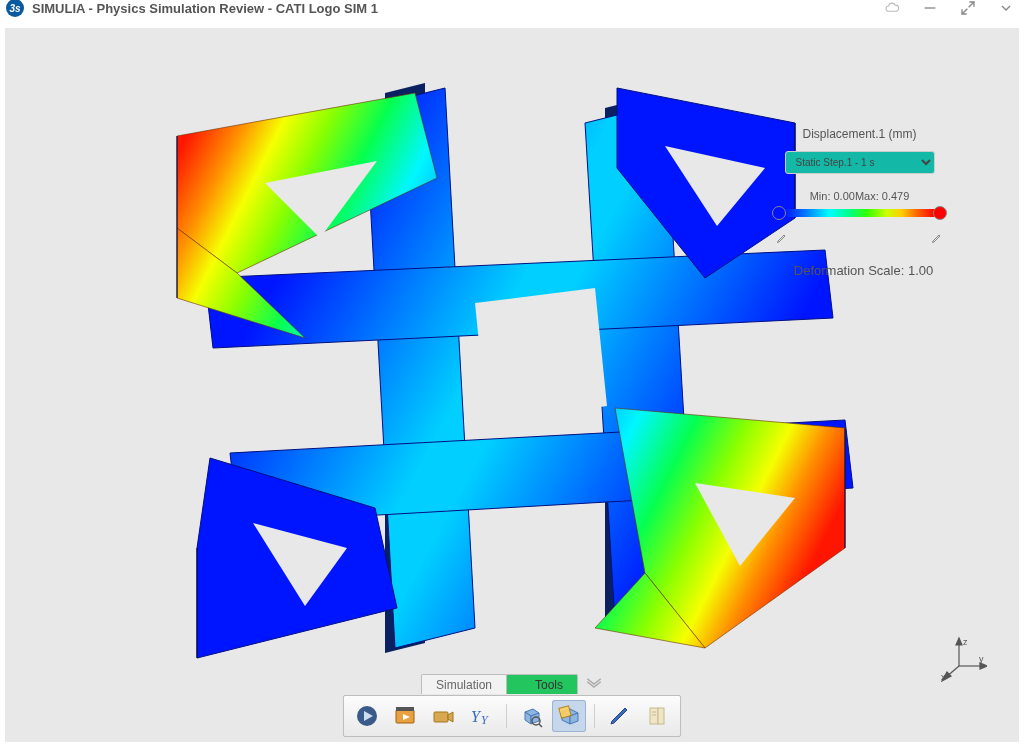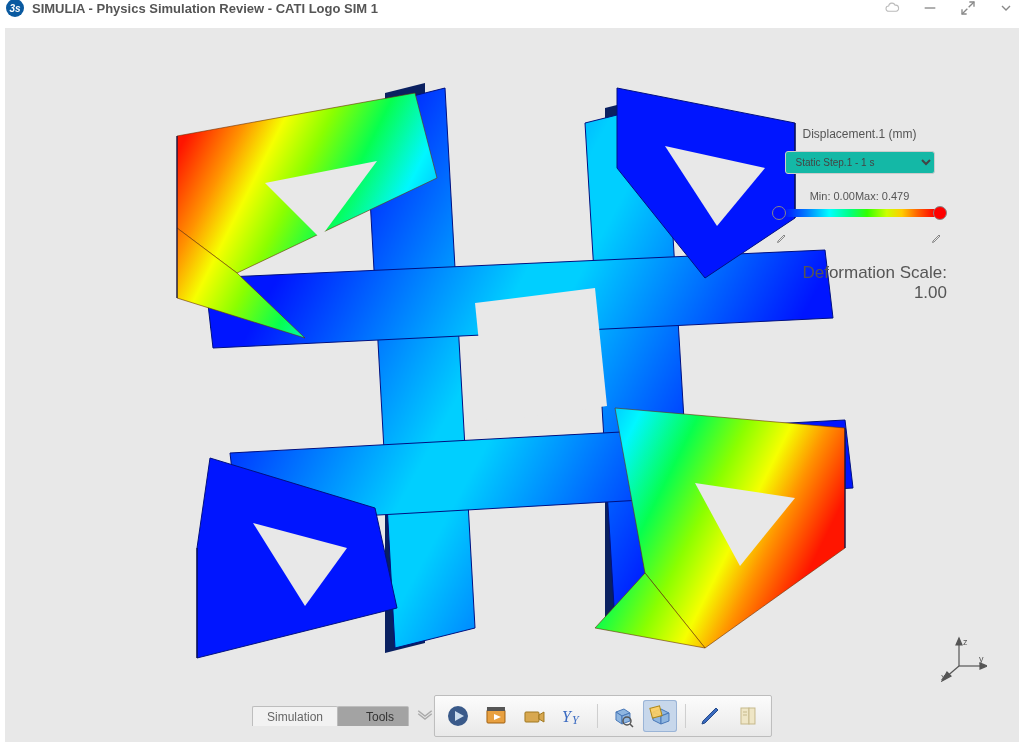--- a/index.html
+++ b/index.html
@@ -97,39 +97,39 @@
   .legend .grad-handle.left  { left:0;  background:#0010ff; }
   .legend .grad-handle.right { right:0; background:#ff0000; }
   .legend .pencil-row {
     margin-top:10px;
     display:flex; justify-content: space-between;
     padding: 0 4px;
   }
   .legend .pencil-row svg { width:12px; height:12px; }
   .legend .deformation {
     margin-top: 16px;
-    font-size:17px;
-    text-align:right;
+    font-size:13px;
+    text-align:center;
     padding-left: 8px;
   }
 
   
   .triad {
     position:absolute; right:32px; bottom:60px;
     width:46px; height:46px;
     color:#555;
     font-size:10px;
   }
 
   
   .bottombar {
     position:absolute;
     left:50%; transform: translateX(-50%);
     bottom: 5px;
-    display:flex; align-items:center;
+    display:flex; flex-direction:column; align-items:center;
     z-index:15;
   }
   .tabs {
     display:flex; align-items:center;
     height:22px;
     font-size:12px;
   }
   .tab {
     border-top:1px solid #bdbdbd;
     border-left:1px solid #bdbdbd;
@@ -137,21 +137,21 @@
     border-top-left-radius:2px;
     border-top-right-radius:2px;
     padding:3px 14px 2px 14px;
     background:#f2f2f2;
     color:#666;
     cursor:pointer;
     margin-right:-1px;
     position:relative;
   }
   .tab.active {
-    background:#a3a3a3;
+    background:#22c55e;
     color:#333;
     z-index:2;
     padding-left:28px;
   }
   .tabs .expand {
     margin-left:8px;
     display:flex; align-items:center; justify-content:center;
     cursor:pointer;
     color:#888;
   }

